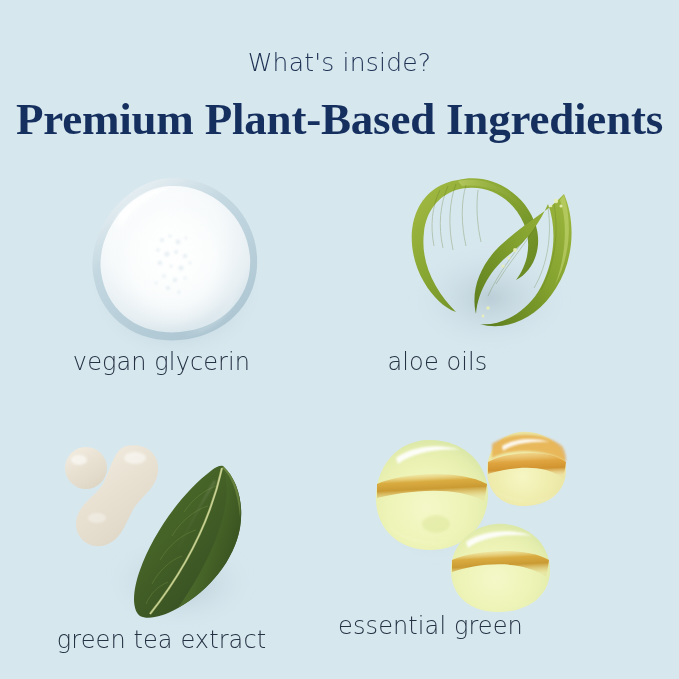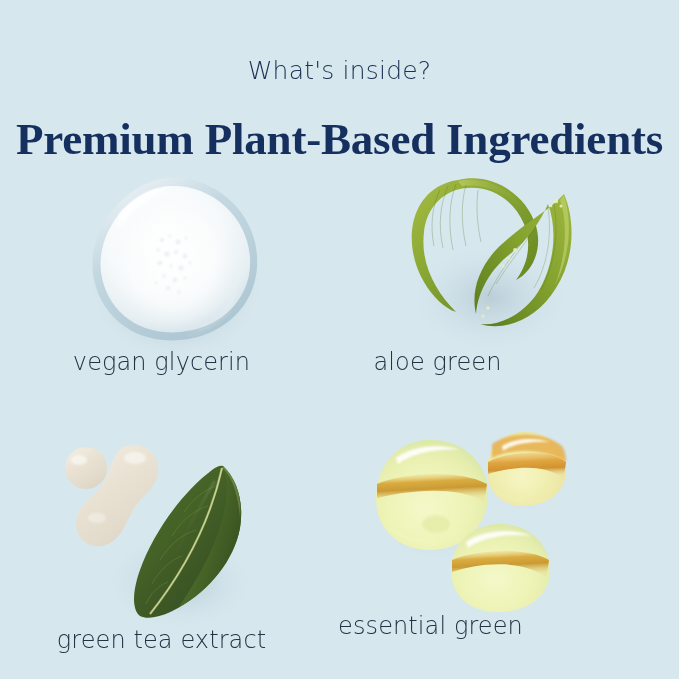--- a/index.html
+++ b/index.html
@@ -23,31 +23,31 @@
 
   
   .header {
     position: absolute;
     top: 0;
     left: 0;
     width: 679px;
     text-align: center;
   }
   .eyebrow {
-    margin: 8px;
+    margin: 0;
     padding-top: 50px;
     font-family: "DejaVu Sans", sans-serif;
     font-size: 25px;
     font-weight: 300;
     letter-spacing: 0.2px;
     color: #1d3153;
     line-height: 1;
   }
   .headline {
-    margin: 12px;
+    margin: 0;
     padding-top: 22px;
     font-family: "Liberation Serif", "DejaVu Serif", serif;
     font-size: 45px;
     font-weight: 700;
     letter-spacing: -0.2px;
     color: #152f5e;
     line-height: 1;
     white-space: nowrap;
   }
 
@@ -269,21 +269,21 @@
             <circle cx="221" cy="38" r="1.5"></circle>
             <circle cx="211" cy="38" r="1.3"></circle>
             <circle cx="175" cy="82" r="1.9"></circle>
             <circle cx="169" cy="90" r="1.5"></circle>
             <circle cx="163" cy="98" r="1.6"></circle>
             <circle cx="148" cy="140" r="1.8"></circle>
             <circle cx="143" cy="148" r="1.4"></circle>
           </g>
         </svg>
       </div>
-      <div class="caption">aloe green</div>
+      <div class="caption">aloe oils</div>
     </div>
 
     <div class="cell cell-bl">
       <div class="art">
         <svg class="art-svg" width="339" height="206" viewBox="0 0 339 206">
           <defs>
             <linearGradient id="teaLeaf" x1="0.1" y1="0" x2="0.9" y2="1">
               <stop offset="0%" stop-color="#53712f"></stop>
               <stop offset="35%" stop-color="#466327"></stop>
               <stop offset="70%" stop-color="#3b5524"></stop>

